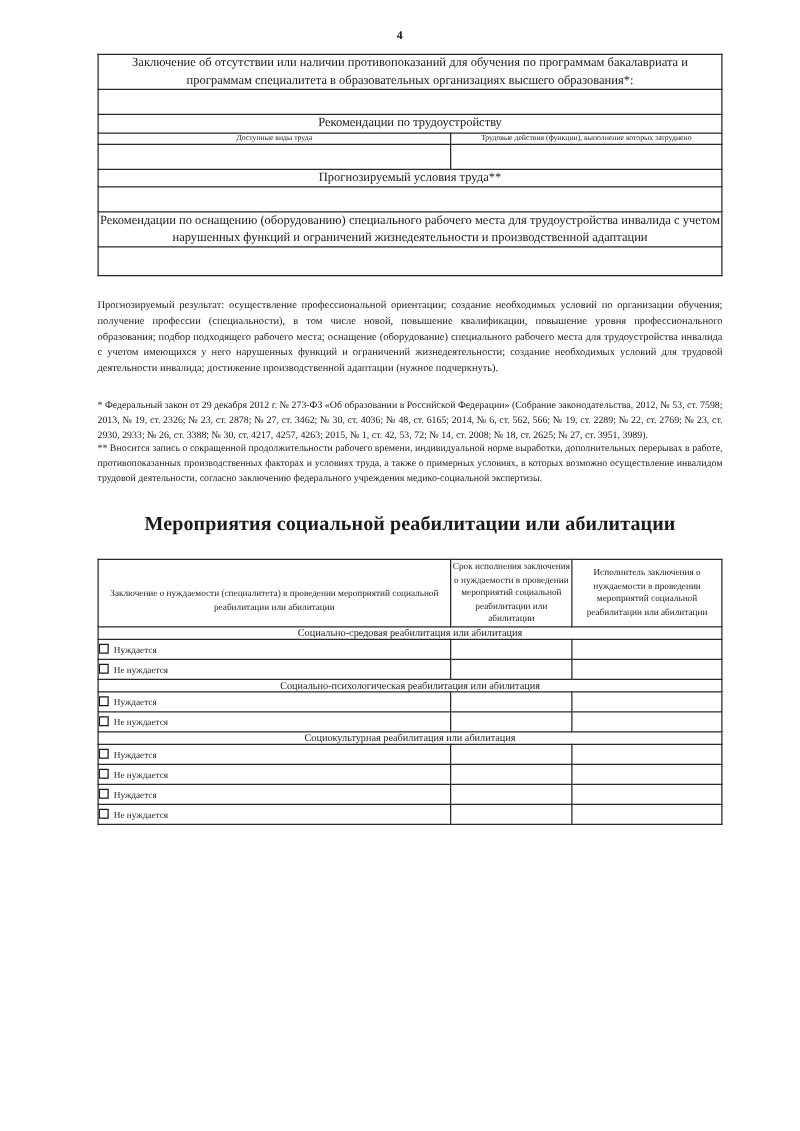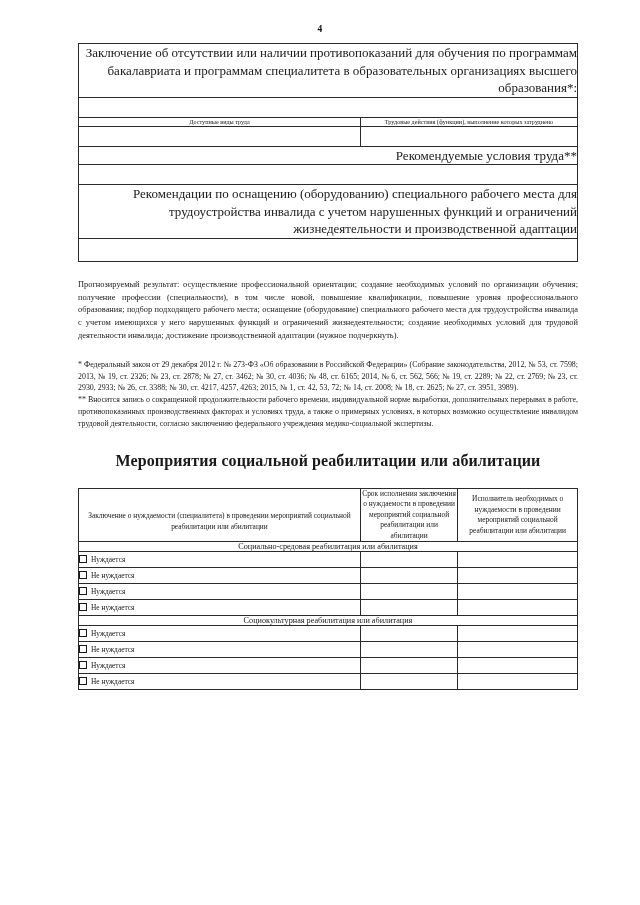--- a/index.html
+++ b/index.html
@@ -41,24 +41,24 @@
     border-collapse: collapse;
     width: 100%;
     table-layout: fixed;
   }
   table.doc td {
     border: 1px solid #2a2a2a;
     padding: 0;
     vertical-align: middle;
   }
   .hdr-big {
-    font-size: 13px;
+    font-size: 10px;
     line-height: 1.35;
     padding: 3px 6px 4px 6px;
-    text-align: right;
+    text-align: center;
   }
   .hdr-small {
     font-size: 6.2px;
     line-height: 1.3;
     padding: 3px 5px 3px 5px;
     text-align: center;
   }
   .blank-row td { height: 19px; }
   .blank-row-tall td { height: 22px; }
 
@@ -139,29 +139,32 @@
         <col style="width:43.5%">
       </colgroup>
       <tbody>
         <tr>
           <td colspan="2" class="hdr-big">Заключение об отсутствии или наличии противопоказаний  для обучения по программам бакалавриата и программам специалитета в образовательных организациях высшего образования*:</td>
         </tr>
         <tr class="blank-row">
           <td colspan="2"></td>
         </tr>
         <tr>
+          <td colspan="2" class="hdr-big">Рекомендации по трудоустройству</td>
+        </tr>
+        <tr>
           <td class="hdr-small">Доступные виды труда</td>
           <td class="hdr-small">Трудовые действия (функции), выполнение которых затруднено</td>
         </tr>
         <tr class="blank-row">
           <td></td>
           <td></td>
         </tr>
         <tr>
-          <td colspan="2" class="hdr-big">Рекомендуемые условия труда**</td>
+          <td colspan="2" class="hdr-big">Прогнозируемый условия труда**</td>
         </tr>
         <tr class="blank-row">
           <td colspan="2"></td>
         </tr>
         <tr>
           <td colspan="2" class="hdr-big">Рекомендации по оснащению (оборудованию) специального рабочего места для трудоустройства инвалида с учетом нарушенных функций и ограничений жизнедеятельности и производственной адаптации</td>
         </tr>
         <tr class="blank-row-tall">
           <td colspan="2"></td>
         </tr>
@@ -182,41 +185,44 @@
     <table class="doc t-low">
       <colgroup>
         <col style="width:56.5%">
         <col style="width:19.5%">
         <col style="width:24%">
       </colgroup>
       <tbody>
         <tr>
           <td class="col-head left-head">Заключение о нуждаемости (специалитета) в проведении мероприятий социальной реабилитации или абилитации</td>
           <td class="col-head">Срок исполнения заключения о нуждаемости в проведении мероприятий социальной реабилитации или абилитации</td>
-          <td class="col-head">Исполнитель необходимых о нуждаемости в проведении  мероприятий социальной реабилитации или абилитации</td>
+          <td class="col-head">Исполнитель заключения о нуждаемости в проведении  мероприятий социальной реабилитации или абилитации</td>
         </tr>
 
         <tr>
           <td colspan="3" class="band">Социально-средовая реабилитация или абилитация</td>
         </tr>
         <tr>
           <td class="opt-cell">
             <span class="chk"></span><span>Нуждается</span>
           </td>
           <td class="empty-cell"></td>
           <td class="empty-cell"></td>
         </tr>
         <tr>
           <td class="opt-cell">
             <span class="chk"></span><span>Не нуждается</span>
           </td>
           <td class="empty-cell"></td>
           <td class="empty-cell"></td>
         </tr>
 
+        <tr>
+          <td colspan="3" class="band">Социально-психологическая реабилитация или абилитация</td>
+        </tr>
         <tr>
           <td class="opt-cell">
             <span class="chk"></span><span>Нуждается</span>
           </td>
           <td class="empty-cell"></td>
           <td class="empty-cell"></td>
         </tr>
         <tr>
           <td class="opt-cell">
             <span class="chk"></span><span>Не нуждается</span>

